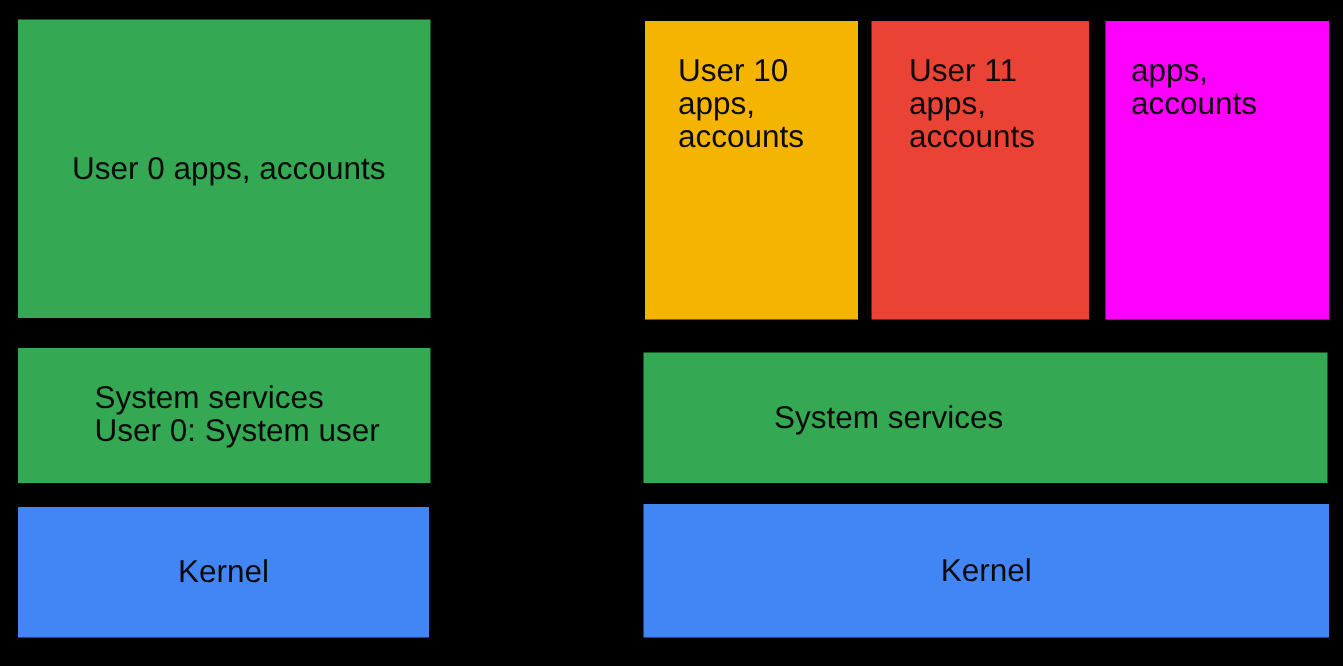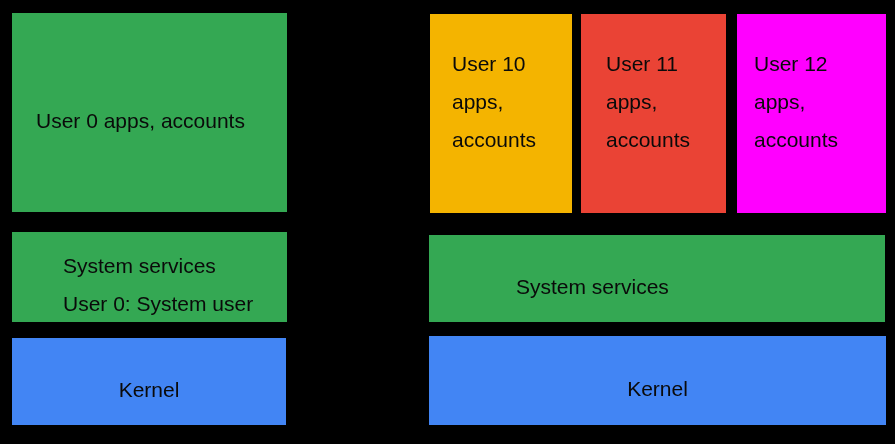--- a/index.html
+++ b/index.html
@@ -19,21 +19,21 @@
     overflow: hidden;
   }
   .block {
     position: absolute;
     box-sizing: border-box;
   }
   
   .blk-user0 {
     left: 12px; top: 13px; width: 275px; height: 199px;
     display: flex; align-items: center;
-    padding-left: 24px;
+    padding-left: 36px;
   }
   .blk-sys-left {
     left: 12px; top: 232px; width: 275px; height: 90px;
     display: flex; flex-direction: column; justify-content: center;
     padding-left: 51px;
   }
   .blk-kernel-left {
     left: 12px; top: 338px; width: 274px; height: 87px;
     display: flex; align-items: center; justify-content: center;
   }
@@ -52,21 +52,21 @@
   }
   .blk-sys-right {
     left: 429px; top: 235px; width: 456px; height: 87px;
     display: flex; flex-direction: column; justify-content: center;
     padding-left: 87px;
   }
   .blk-kernel-right {
     left: 429px; top: 336px; width: 457px; height: 89px;
     display: flex; align-items: center; justify-content: center;
   }
-  .line { display: block; white-space: nowrap; margin-top: 16px; }
+  .line { display: block; white-space: nowrap; }
 </style>
 </head>
 <body>
 
 <div class="canvas">
 
   <div class="block blk-user0" style="background-color: rgb(52, 168, 83);">
     <span class="line">User 0 apps, accounts</span>
   </div>
 
@@ -85,21 +85,20 @@
     <span class="line">accounts</span>
   </div>
 
   <div class="block blk-user11" style="background-color: rgb(234, 67, 53); padding-left: 25px;">
     <span class="line">User 11</span>
     <span class="line">apps,</span>
     <span class="line">accounts</span>
   </div>
 
   <div class="block blk-user12" style="background-color: rgb(255, 0, 255);">
-    <span class="line">User 12</span>
     <span class="line">apps,</span>
     <span class="line">accounts</span>
   </div>
 
   <div class="block blk-sys-right" style="background-color: rgb(52, 168, 83);">
     <span class="line">System services</span>
   </div>
 
   <div class="block blk-kernel-right" style="background-color: rgb(66, 133, 244);">
     <span class="line">Kernel</span>

